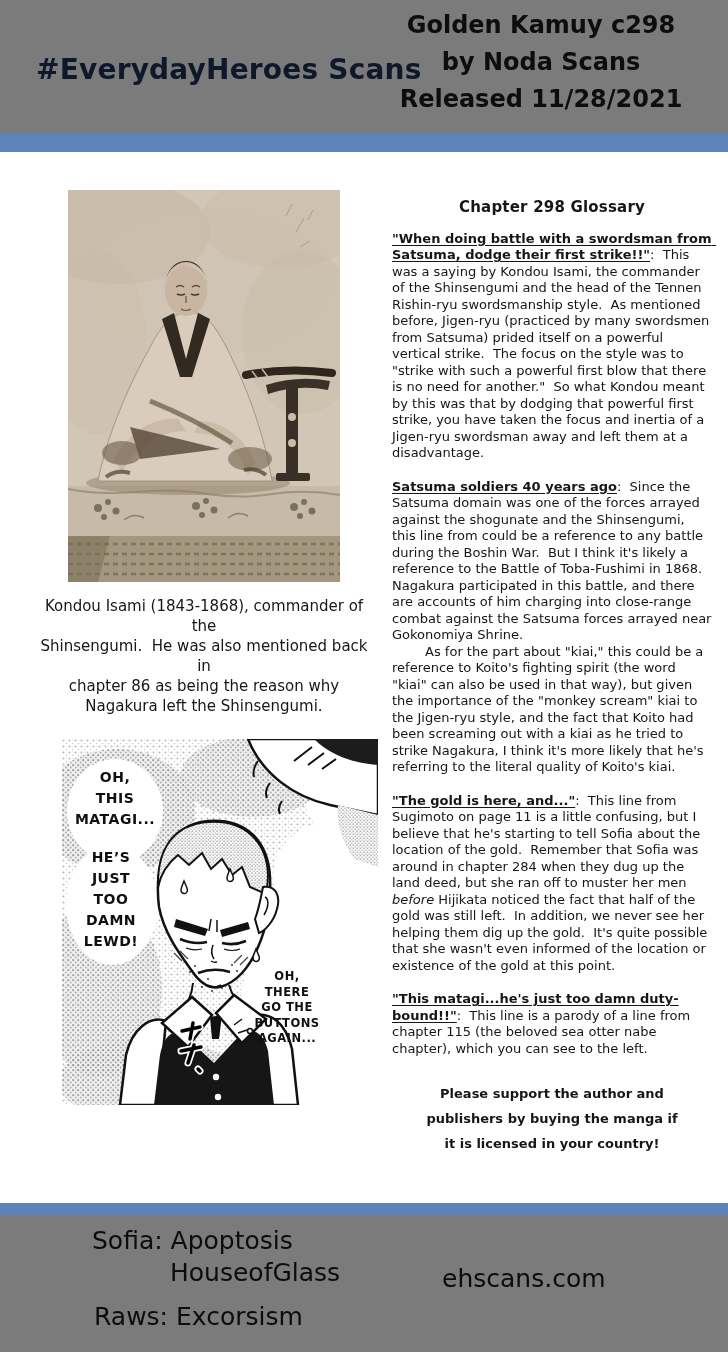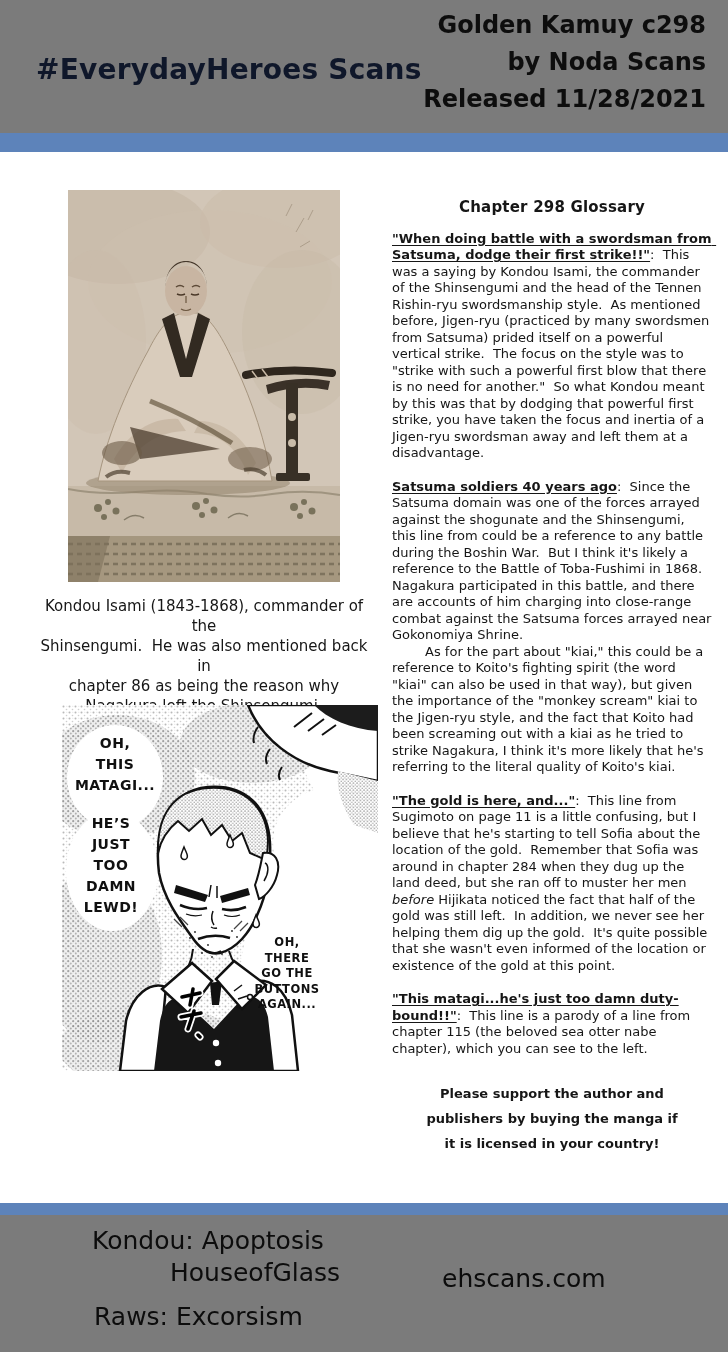--- a/index.html
+++ b/index.html
@@ -2,31 +2,31 @@
 <html><head>
 <meta charset="utf-8">
 <style>
   html,body{margin:0;padding:0;background:#555;}
   .page{position:relative;width:728px;height:1352px;margin:0 auto;background:#ffffff;overflow:hidden;
         font-family:"DejaVu Sans","Liberation Sans",sans-serif;color:#161616;}
 
   
   .band-top{position:absolute;left:0;top:0;width:728px;height:133px;background:#7b7b7b;}
   .group-name{position:absolute;left:36px;top:53px;font-size:28px;font-weight:700;color:#0f172a;letter-spacing:.2px;white-space:nowrap;}
-  .release-block{position:absolute;left:376px;top:7px;width:330px;text-align:right;font-size:24px;font-weight:700;line-height:37px;color:#0d0d0d;}
+  .release-block{position:absolute;left:376px;top:7px;width:330px;text-align:center;font-size:24px;font-weight:700;line-height:37px;color:#0d0d0d;}
   .stripe{position:absolute;left:0;width:728px;background:#5d83ba;}
   .stripe-top{top:133px;height:19px;}
   .stripe-bottom{top:1203px;height:12px;}
 
   
   .photo{position:absolute;left:68px;top:190px;width:272px;height:392px;}
   .photo svg{display:block;width:100%;height:100%;}
   .caption{position:absolute;left:34px;top:596px;width:340px;text-align:center;
            font-size:15px;line-height:20px;white-space:pre-wrap;color:#161616;}
-  .panel{position:absolute;left:62px;top:705px;width:316px;height:366px;}
+  .panel{position:absolute;left:62px;top:739px;width:316px;height:366px;}
   .panel svg{display:block;width:100%;height:100%;}
   .bubble{position:absolute;font-weight:700;text-align:center;white-space:pre-wrap;color:#101010;letter-spacing:.5px;}
   .bubble-top{left:0;top:28px;width:106px;font-size:14px;line-height:21px;}
   .bubble-mid{left:0;top:108px;width:98px;font-size:14px;line-height:21px;}
   .bubble-right{left:168px;top:230px;width:114px;font-size:11.5px;line-height:15.5px;}
 
   
   .glossary{position:absolute;left:392px;top:199px;width:320px;font-size:13px;line-height:16.5px;}
   .glossary-title{font-size:15px;font-weight:700;text-align:center;margin:0 0 15px 0;letter-spacing:.2px;}
   .entry{margin:0 0 17px 0;white-space:pre-wrap;}
@@ -236,19 +236,19 @@
         As for the part about "kiai," this could be a reference to Koito's fighting spirit (the word "kiai" can also be used in that way), but given the importance of the "monkey scream" kiai to the Jigen-ryu style, and the fact that Koito had been screaming out with a kiai as he tried to strike Nagakura, I think it's more likely that he's referring to the literal quality of Koito's kiai.</span></p>
     <p class="entry"><span class="term">"The gold is here, and..."</span><span class="sep">:  </span><span class="body">This line from Sugimoto on page 11 is a little confusing, but I believe that he's starting to tell Sofia about the location of the gold.  Remember that Sofia was around in chapter 284 when they dug up the land deed, but she ran off to muster her men </span><span class="em-word">before</span><span class="body"> Hijikata noticed the fact that half of the gold was still left.  In addition, we never see her helping them dig up the gold.  It's quite possible that she wasn't even informed of the location or existence of the gold at this point.</span></p>
     <p class="entry"><span class="term">"This matagi...he's just too damn duty-bound!!"</span><span class="sep">:  </span><span class="body">This line is a parody of a line from chapter 115 (the beloved sea otter nabe chapter), which you can see to the left.</span></p>
     <div class="support">Please support the author and
 publishers by buying the manga if
 it is licensed in your country!</div>
   </div>
 
   <div class="stripe stripe-bottom"></div>
   <div class="band-bottom">
-    <div class="foot-text foot-staff">Kondou: Apoptosis</div>
+    <div class="foot-text foot-staff">Sofia: Apoptosis</div>
     <div class="foot-text foot-member">HouseofGlass</div>
     <div class="foot-text foot-site">ehscans.com</div>
     <div class="foot-text foot-raws">Raws: Excorsism</div>
   </div>
 
 </div>
 
 </body></html>

